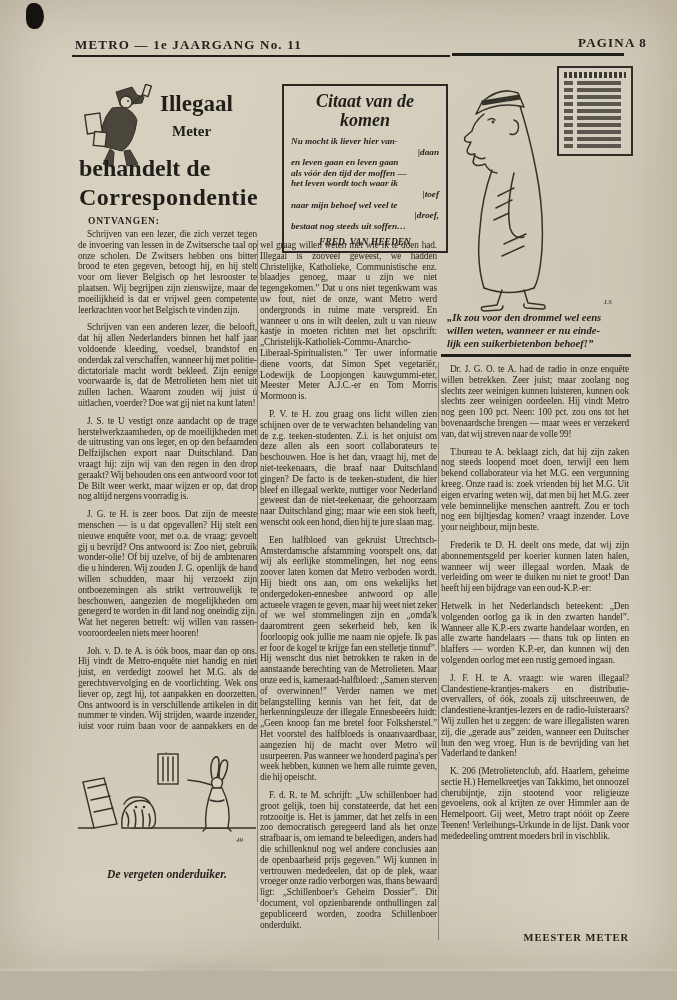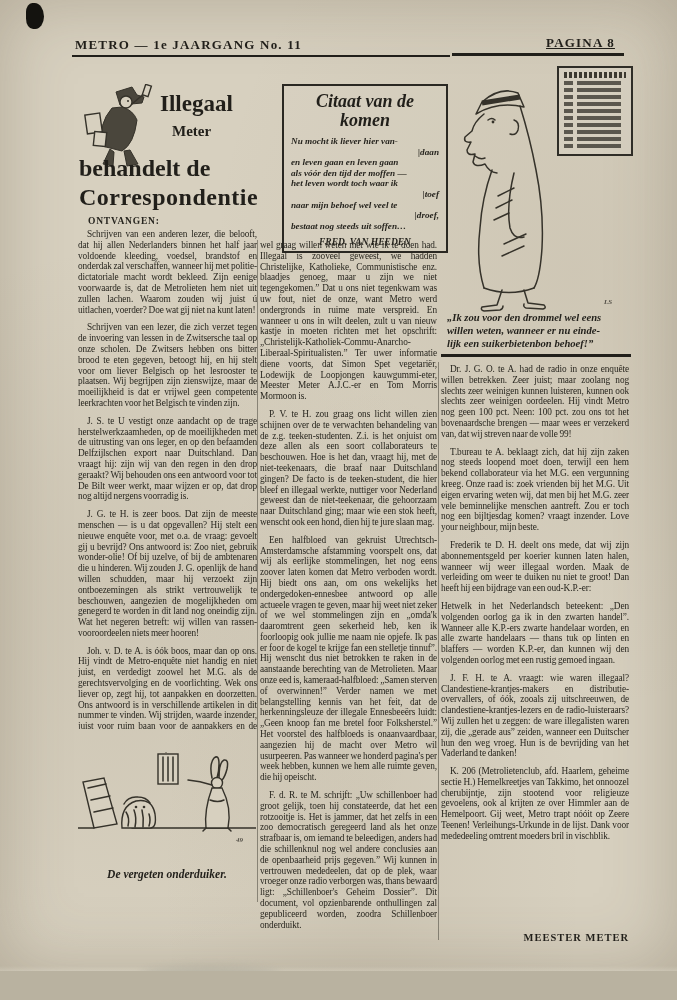--- a/index.html
+++ b/index.html
@@ -57,21 +57,21 @@
 </head>
 <body>
 
 <div id="page">
 
   <div class="abs stain1" style="left:26px; top:3px;"></div>
   <div class="abs botstrip" style="left:0; top:966px; width:677px; height:34px;"></div>
   <div class="abs smudge" style="left:140px; top:966px;"></div>
 
   <div class="abs mast" style="left:75px; top:37px;">METRO — 1e JAARGANG No. 11</div>
-  <div class="abs mast" style="left:546px; top:35px;text-decoration:underline;">PAGINA 8</div>
+  <div class="abs mast" style="left:578px; top:35px;">PAGINA 8</div>
   <div class="abs mastrule" style="left:72px; top:55px; width:378px;"></div>
   <div class="abs mastrule" style="left:452px; top:53px; width:172px; height:3px;"></div>
 
   <div class="abs" style="left:80px; top:84px;">
     <svg width="92" height="90" viewBox="0 0 92 90">
       <path class="inkfill" d="M36,8 L52,3 L57,11 L64,13 L62,19 L40,21 Z"></path>
       <circle class="paperfill" cx="46" cy="18" r="6"></circle>
       <circle fill="#35322a" cx="48" cy="17" r="1"></circle>
       <path class="ink" d="M52,20 L66,8"></path>
       <rect class="paperfill" x="64" y="1" width="6" height="11" transform="rotate(18 67 6)"></rect>
@@ -83,22 +83,22 @@
     </svg>
   </div>
 
   <div class="abs feat-title" style="left:160px; top:92px; font-size:23px;">Illegaal</div>
   <div class="abs feat-title" style="left:164px; top:124px; font-size:15px;margin-left:8px;">Meter</div>
   <div class="abs feat-title" style="left:79px; top:156px; font-size:24px;">behandelt de</div>
   <div class="abs feat-title" style="left:79px; top:185px; font-size:24px; letter-spacing:.5px;">Correspondentie</div>
   <div class="abs received" style="left:88px; top:216px;text-align:center;">ONTVANGEN:</div>
 
   <div class="abs col" style="left:78px; top:229px; height:500px; width:179px;">
+    <p>Schrijven van een lezer, die zich verzet tegen de invoering van lessen in de Zwitsersche taal op onze scholen. De Zwitsers hebben ons bitter brood te eten gegeven, betoogt hij, en hij stelt voor om liever Belgisch op het lesrooster te plaatsen. Wij begrijpen zijn zienswijze, maar de moeilijkheid is dat er vrijwel geen competente leerkrachten voor het Belgisch te vinden zijn.</p>
     <p>Schrijven van een anderen lezer, die belooft, dat hij allen Nederlanders binnen het half jaar voldoende kleeding, voedsel, brandstof en onderdak zal verschaffen, wanneer hij met politie-dictatoriale macht wordt bekleed. Zijn eenige voorwaarde is, dat de Metrolieten hem niet uit zullen lachen. Waarom zouden wij juist ú uitlachen, voerder? Doe wat gij niet na kunt laten!</p>
-    <p>Schrijven van een lezer, die zich verzet tegen de invoering van lessen in de Zwitsersche taal op onze scholen. De Zwitsers hebben ons bitter brood te eten gegeven, betoogt hij, en hij stelt voor om liever Belgisch op het lesrooster te plaatsen. Wij begrijpen zijn zienswijze, maar de moeilijkheid is dat er vrijwel geen competente leerkrachten voor het Belgisch te vinden zijn.</p>
     <p>J. S. te U vestigt onze aandacht op de trage herstelwerkzaamheden, op de moeilijkheden met de uitrusting van ons leger, en op den befaamden Delfzijlschen export naar Duitschland. Dan vraagt hij: zijn wij van den regen in den drop geraakt? Wij behouden ons een antwoord voor tot De Bilt weer werkt, maar wijzen er op, dat drop nog altijd nergens voorradig is.</p>
     <p>J. G. te H. is zeer boos. Dat zijn de meeste menschen — is u dat opgevallen? Hij stelt een nieuwe enquête voor, met o.a. de vraag: gevoelt gij u bevrijd? Ons antwoord is: Zoo niet, gebruik wonder-olie! Of bij uzelve, of bij de ambtenaren die u hinderen. Wij zouden J. G. openlijk de hand willen schudden, maar hij verzoekt zijn ontboezemingen als strikt vertrouwelijk te beschouwen, aangezien de mogelijkheden om genegerd te worden in dit land nog oneindig zijn. Wat het negeren betreft: wij willen van rassen-vooroordeelen niets meer hooren!</p>
     <p>Joh. v. D. te A. is óók boos, maar dan op ons. Hij vindt de Metro-enquête niet handig en niet juist, en verdedigt zoowel het M.G. als de gerechtsvervolging en de voorlichting. Wek ons liever op, zegt hij, tot aanpakken en doorzetten. Ons antwoord is in verschillende artikelen in dit nummer te vinden. Wij strijden, waarde inzender, juist voor ruim baan voor de aanpakkers en de doorzetters. Over de arbeidsschuwheid zullen we het nog wel eens hebben. Hij schrijft verder: „Ik zou</p>
   </div>
 
   <div class="abs qbox" style="left:282px; top:84px; width:148px;">
     <div class="qtitle">Citaat van de komen</div>
     <div class="qline">Nu mocht ik liever hier van-</div>
     <div class="qline turn">|daan</div>
     <div class="qline">en leven gaan en leven gaan</div>

